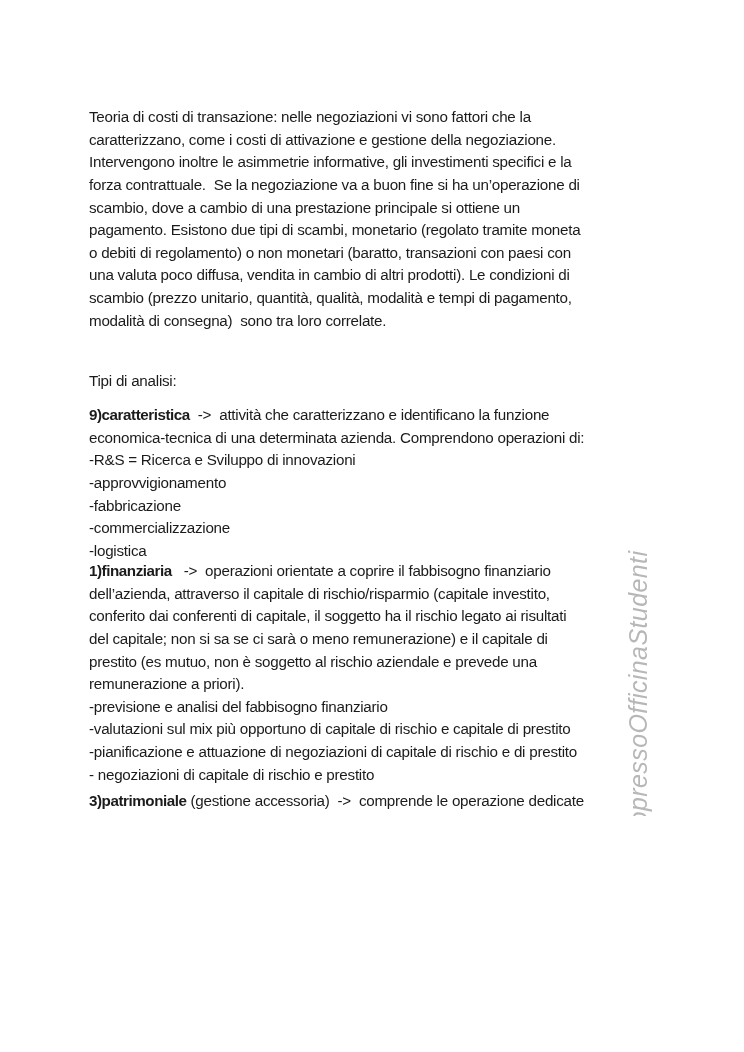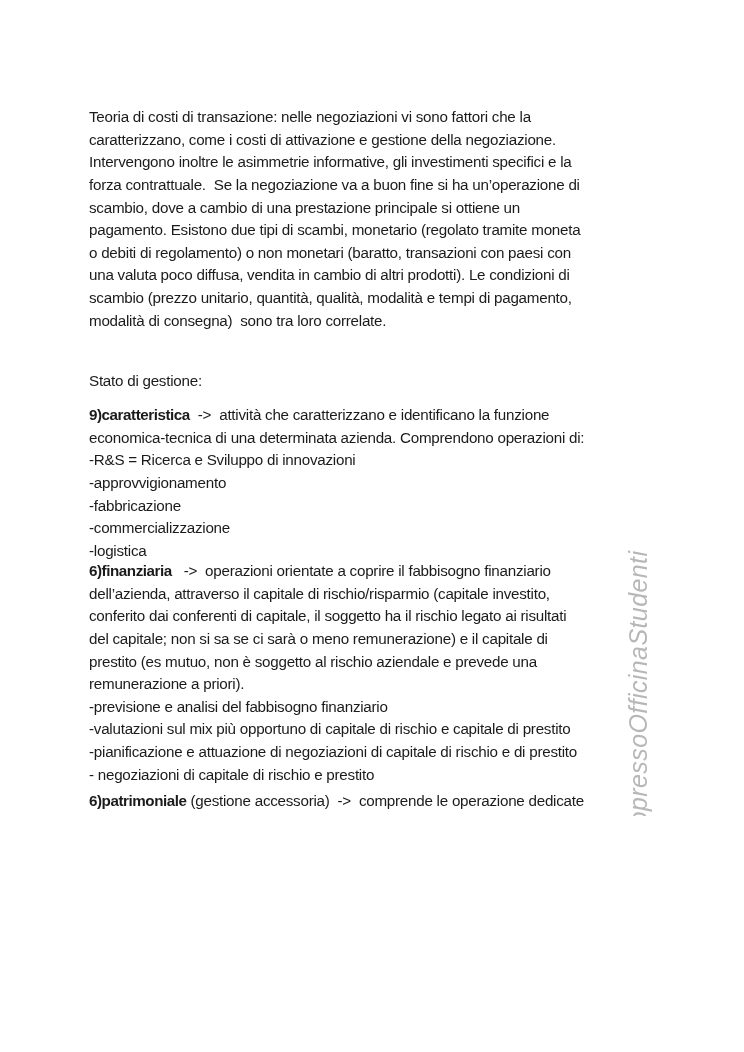--- a/index.html
+++ b/index.html
@@ -58,42 +58,42 @@
 caratterizzano, come i costi di attivazione e gestione della negoziazione.
 Intervengono inoltre le asimmetrie informative, gli investimenti specifici e la
 forza contrattuale.  Se la negoziazione va a buon fine si ha un’operazione di
 scambio, dove a cambio di una prestazione principale si ottiene un
 pagamento. Esistono due tipi di scambi, monetario (regolato tramite moneta
 o debiti di regolamento) o non monetari (baratto, transazioni con paesi con
 una valuta poco diffusa, vendita in cambio di altri prodotti). Le condizioni di
 scambio (prezzo unitario, quantità, qualità, modalità e tempi di pagamento,
 modalità di consegna)  sono tra loro correlate.</p>
 
-  <p class="doc-block heading">Stato di gestione:</p>
+  <p class="doc-block heading">Tipi di analisi:</p>
 
   <p class="doc-block sec-1"><b>9)caratteristica</b><span>  -&gt;  attività che caratterizzano e identificano la funzione
 economica-tecnica di una determinata azienda. Comprendono operazioni di:
 -R&amp;S = Ricerca e Sviluppo di innovazioni
 -approvvigionamento
 -fabbricazione
 -commercializzazione
 -logistica</span></p>
 
-  <p class="doc-block sec-2"><b>6)finanziaria</b><span>   -&gt;  operazioni orientate a coprire il fabbisogno finanziario
+  <p class="doc-block sec-2"><b>1)finanziaria</b><span>   -&gt;  operazioni orientate a coprire il fabbisogno finanziario
 dell’azienda, attraverso il capitale di rischio/risparmio (capitale investito,
 conferito dai conferenti di capitale, il soggetto ha il rischio legato ai risultati
 del capitale; non si sa se ci sarà o meno remunerazione) e il capitale di
 prestito (es mutuo, non è soggetto al rischio aziendale e prevede una
 remunerazione a priori).
 -previsione e analisi del fabbisogno finanziario
 -valutazioni sul mix più opportuno di capitale di rischio e capitale di prestito
 -pianificazione e attuazione di negoziazioni di capitale di rischio e di prestito
 - negoziazioni di capitale di rischio e prestito</span></p>
 
-  <p class="doc-block sec-3"><b>6)patrimoniale</b><span> (gestione accessoria)  -&gt;  comprende le operazione dedicate
+  <p class="doc-block sec-3"><b>3)patrimoniale</b><span> (gestione accessoria)  -&gt;  comprende le operazione dedicate
 ad ottenere un risultato addizionale rispetto a quelli della gestione
 caratteristica, grazie all’impiego di disponibilità originate dal risparmio.
 -negoziazione di capitale di prestito = investire in titoli di Stato, depositi
 -negoziazione di capitale di rischio = comprare azioni di imprese
 -negoziazione di beni privati = acquisto beni da reddito e rivalutazione</span></p>
 
   <p class="doc-block sec-4"><b>4)tributaria (dei tributi)</b><span> -&gt;  attività di accertamento e liquidazione dei tributi</span></p>
 
   <p class="doc-block page-number">8</p>
 

